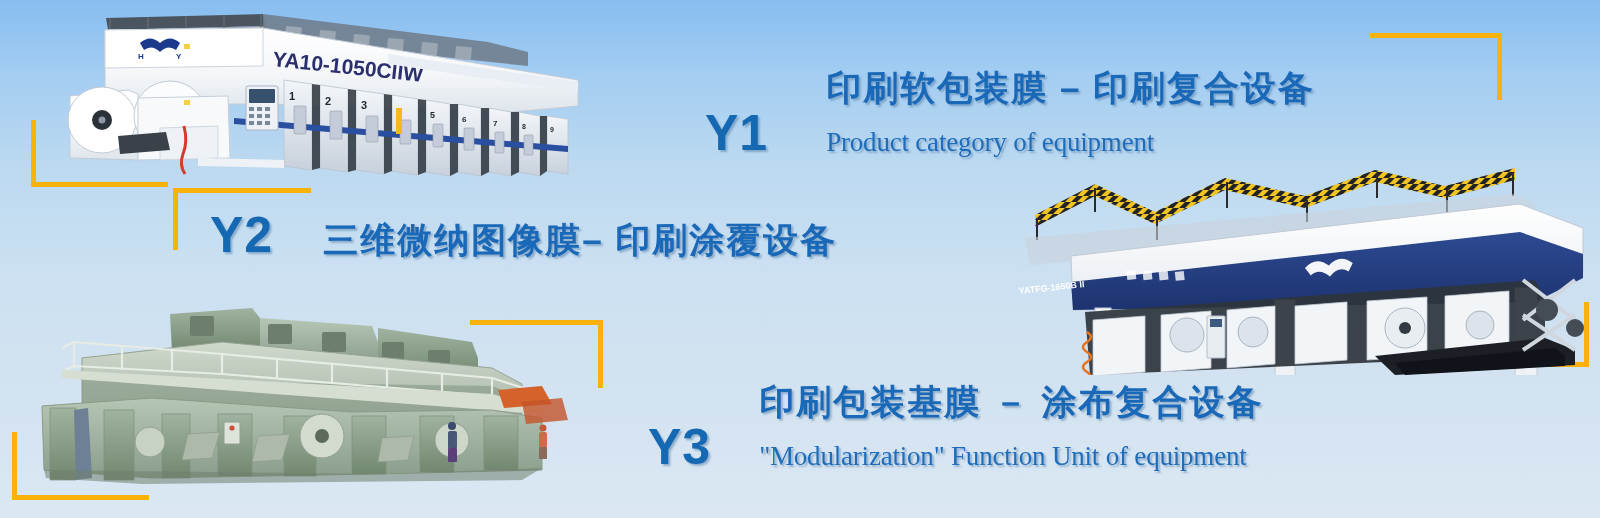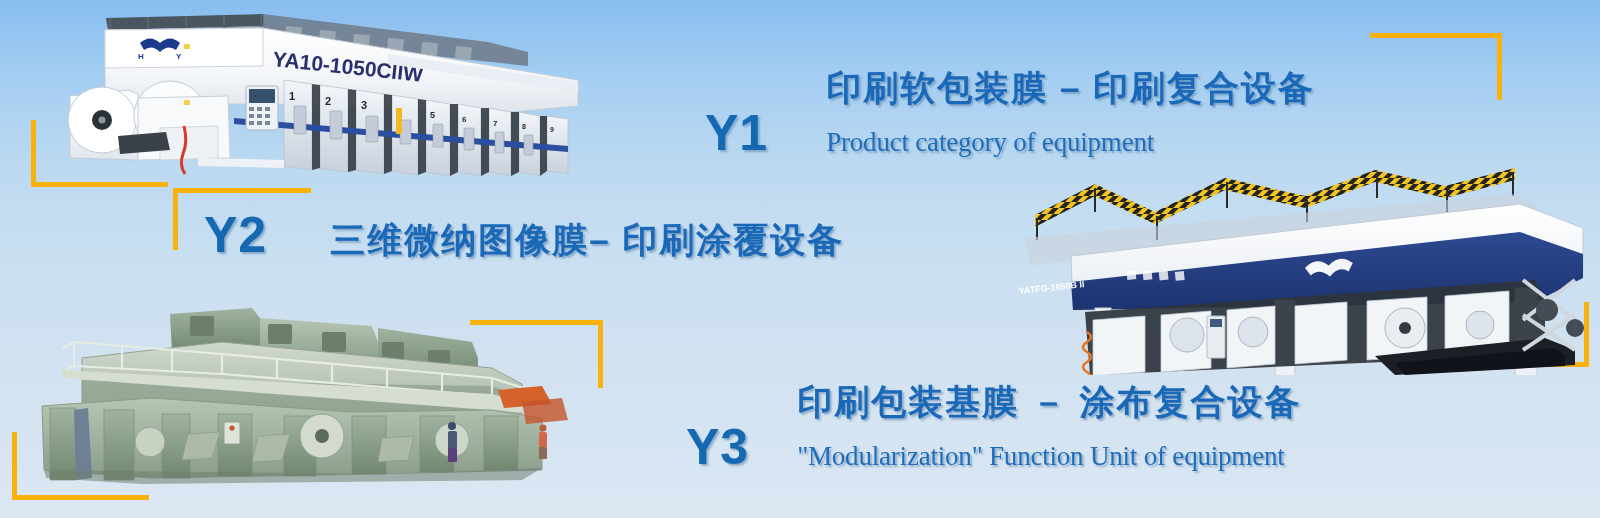--- a/index.html
+++ b/index.html
@@ -414,28 +414,28 @@
   </div>
 
   <div class="row" style="left:705px;top:68px;">
     <div class="ylab">Y1</div>
     <div class="txtwrap" style="margin-left:58px;">
       <div class="cn">印刷软包装膜 – 印刷复合设备</div>
       <div class="en">Product category of equipment</div>
     </div>
   </div>
 
-  <div class="row" style="left:204px;top:210px;">
+  <div class="row" style="left:210px;top:210px;">
     <div class="ylab">Y2</div>
-    <div class="txtwrap" style="margin-left:63px;">
+    <div class="txtwrap" style="margin-left:50px;">
       <div class="cn">三维微纳图像膜– 印刷涂覆设备</div>
     </div>
   </div>
 
-  <div class="row" style="left:686px;top:382px;">
+  <div class="row" style="left:648px;top:382px;">
     <div class="ylab">Y3</div>
     <div class="txtwrap" style="margin-left:48px;">
       <div class="cn">印刷包装基膜 －  涂布复合设备</div>
       <div class="en">"Modularization" Function Unit of equipment</div>
     </div>
   </div>
 
 </div>
 
 </body></html>

